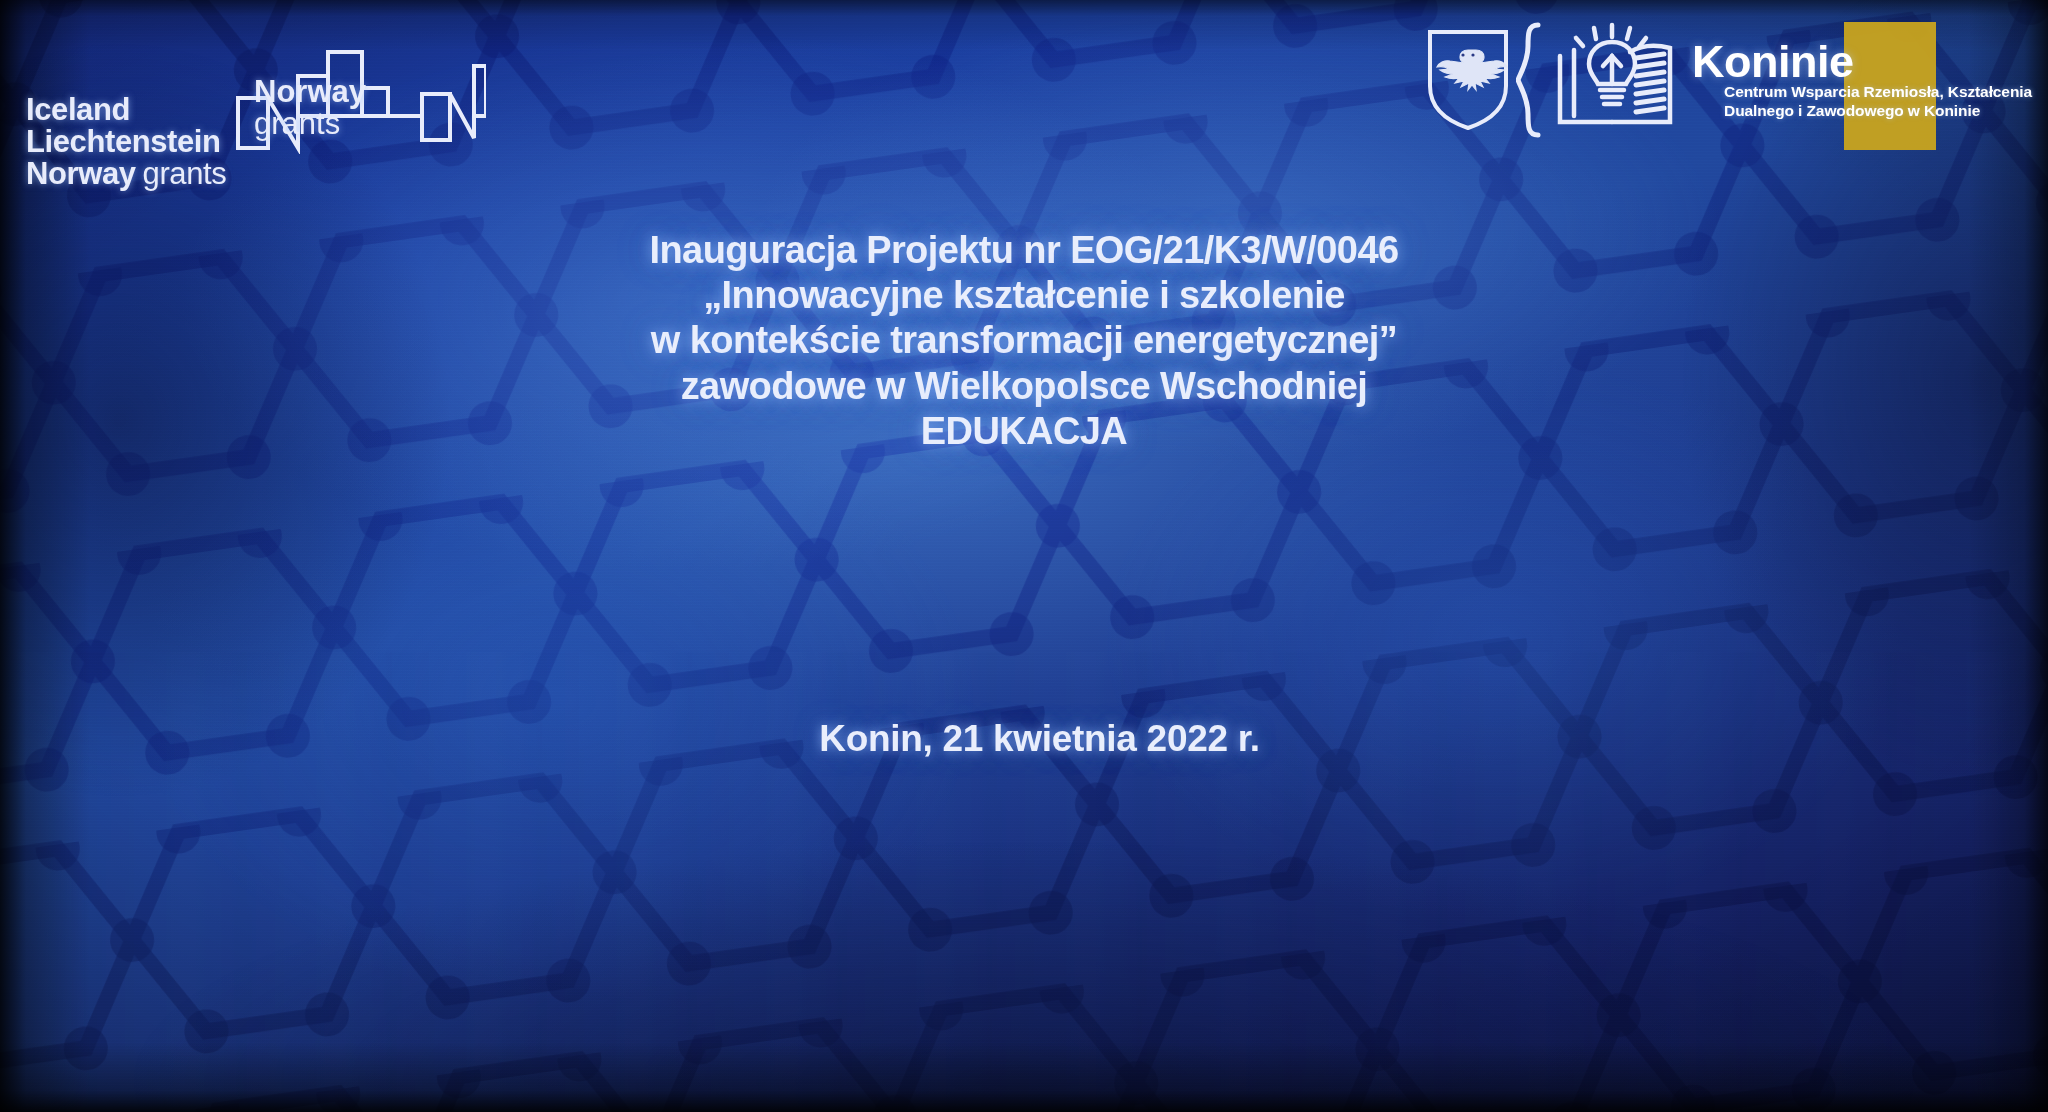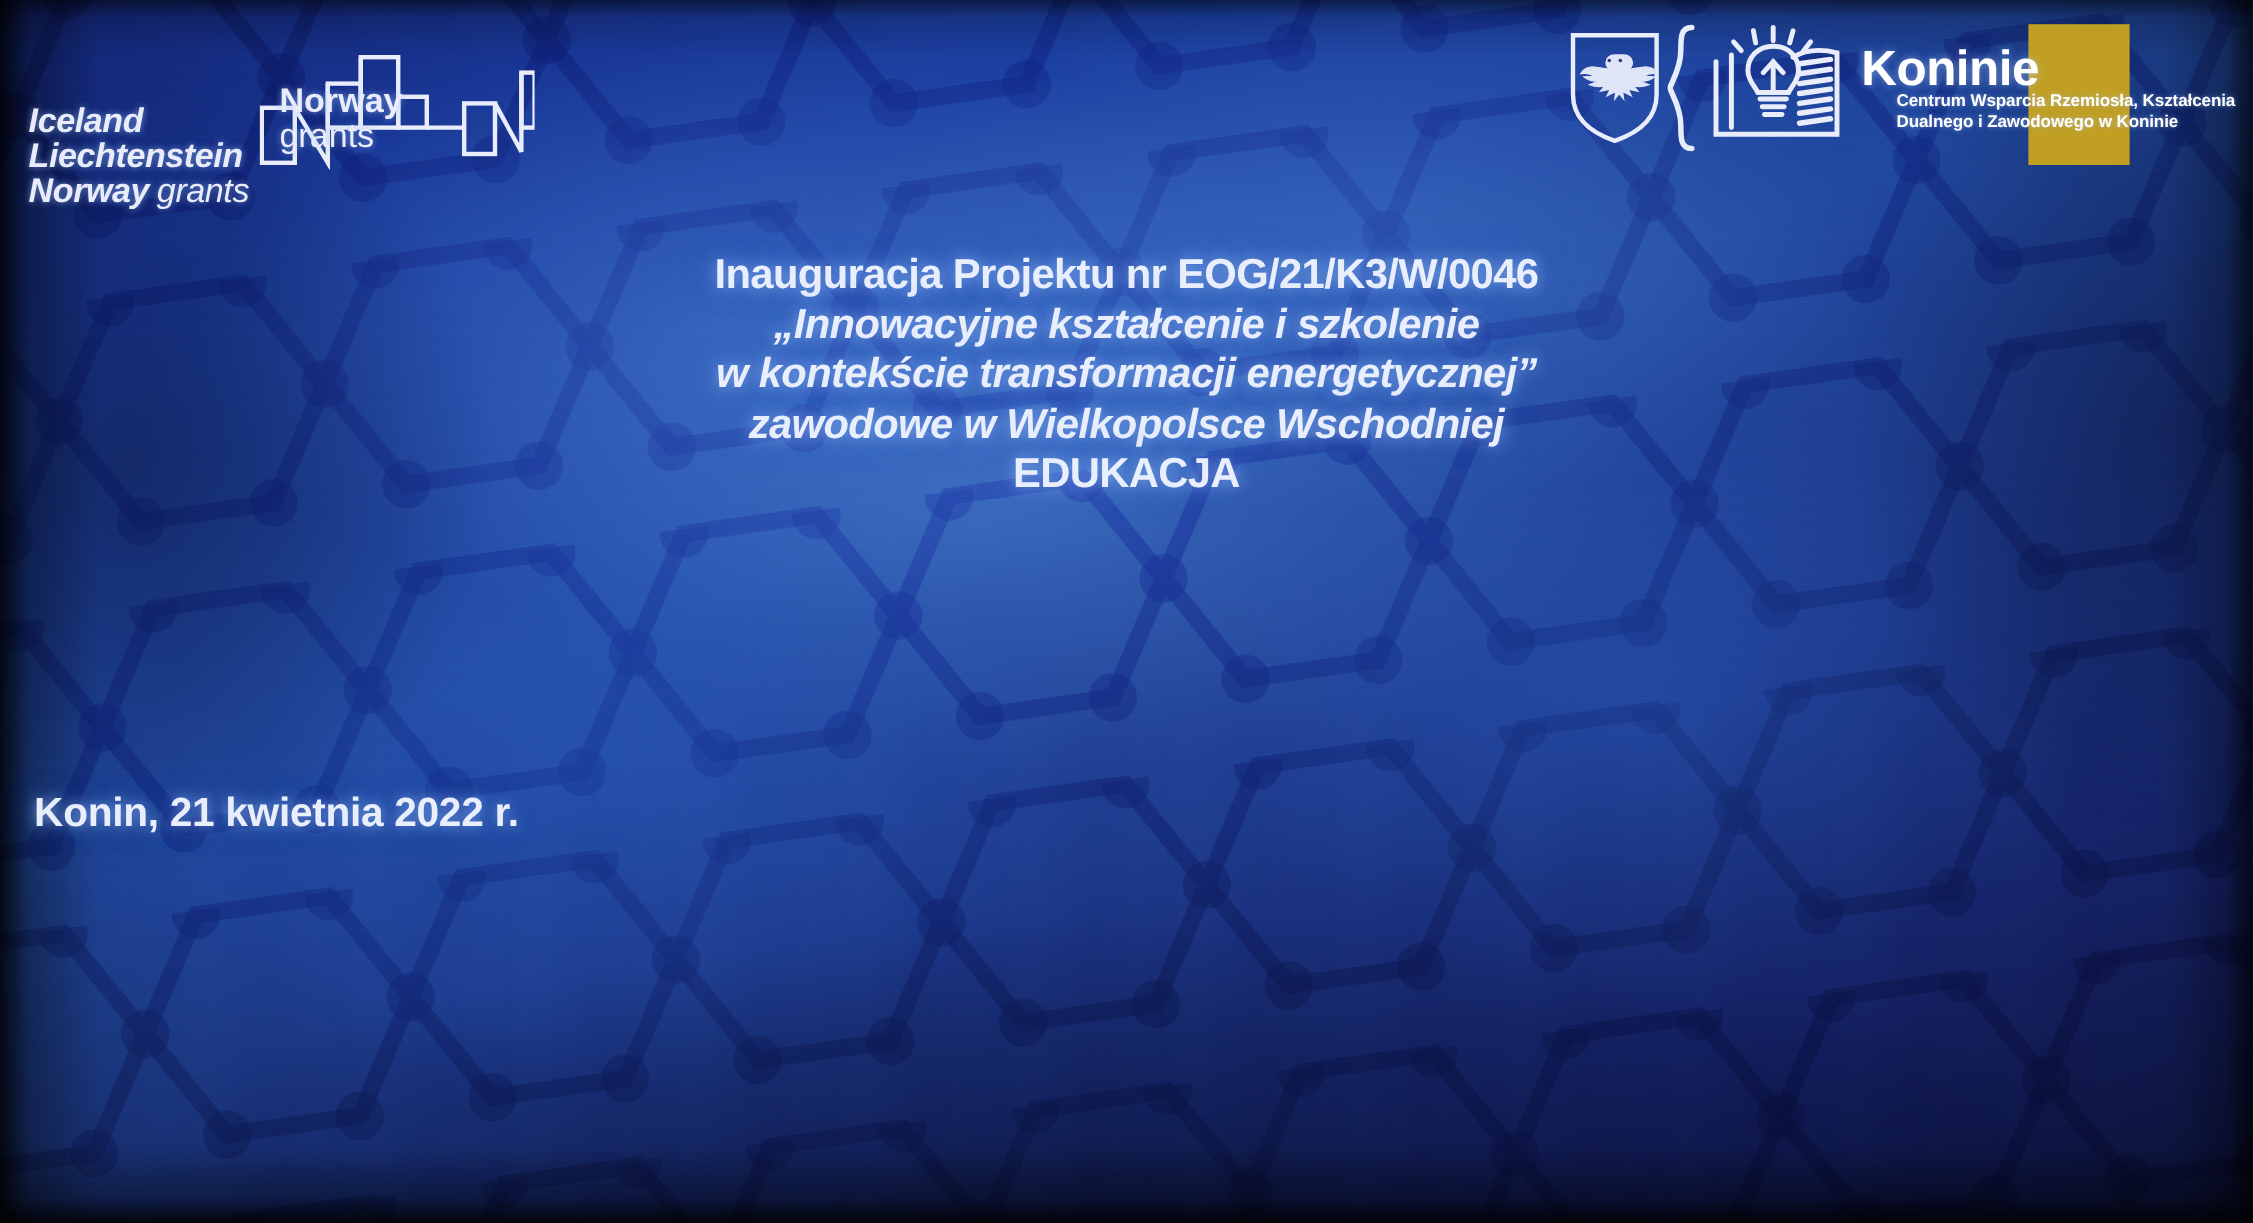--- a/index.html
+++ b/index.html
@@ -81,21 +81,21 @@
 
   
   #eea-logo {
     position: absolute;
     left: 26px;
     top: 42px;
     color: #e8ecfb;
     z-index: 6;
   }
   .eea-row { display: flex; align-items: flex-end; }
-  .eea-words { line-height: 1.03; font-style: italic; }
+  .eea-words { line-height: 1.03; }
   .eea-l1, .eea-l2, .eea-l3 {
     font-size: 31px;
     font-weight: 700;
     letter-spacing: -0.4px;
     white-space: nowrap;
     text-shadow: 0 0 7px rgba(160,195,255,0.65);
   }
   .eea-l3 { display: flex; align-items: baseline; gap: 7px; }
   .eea-light { font-weight: 400; }
   #eea-skyline { margin-left: 10px; margin-bottom: 36px; }
@@ -167,28 +167,28 @@
   #headline .hl {
     font-size: 38px;
     font-weight: 700;
     line-height: 1.19;
     letter-spacing: -0.6px;
     white-space: nowrap;
     text-shadow:
       0 0 14px rgba(150,190,255,0.75),
       0 0 34px rgba(90,140,230,0.45);
   }
-  #headline .hl.italic { font-style: italic; }
+  #headline .hl.italic { }
 
   
   #footer {
     position: absolute;
     left: 0; right: 0;
     top: 718px;
-    text-align: left;
+    text-align: center;
     z-index: 5;
     padding-left: 31px;
   }
   #footer .ft {
     color: #e9eefc;
     font-size: 37px;
     font-weight: 700;
     letter-spacing: -0.3px;
     white-space: nowrap;
     text-shadow:

